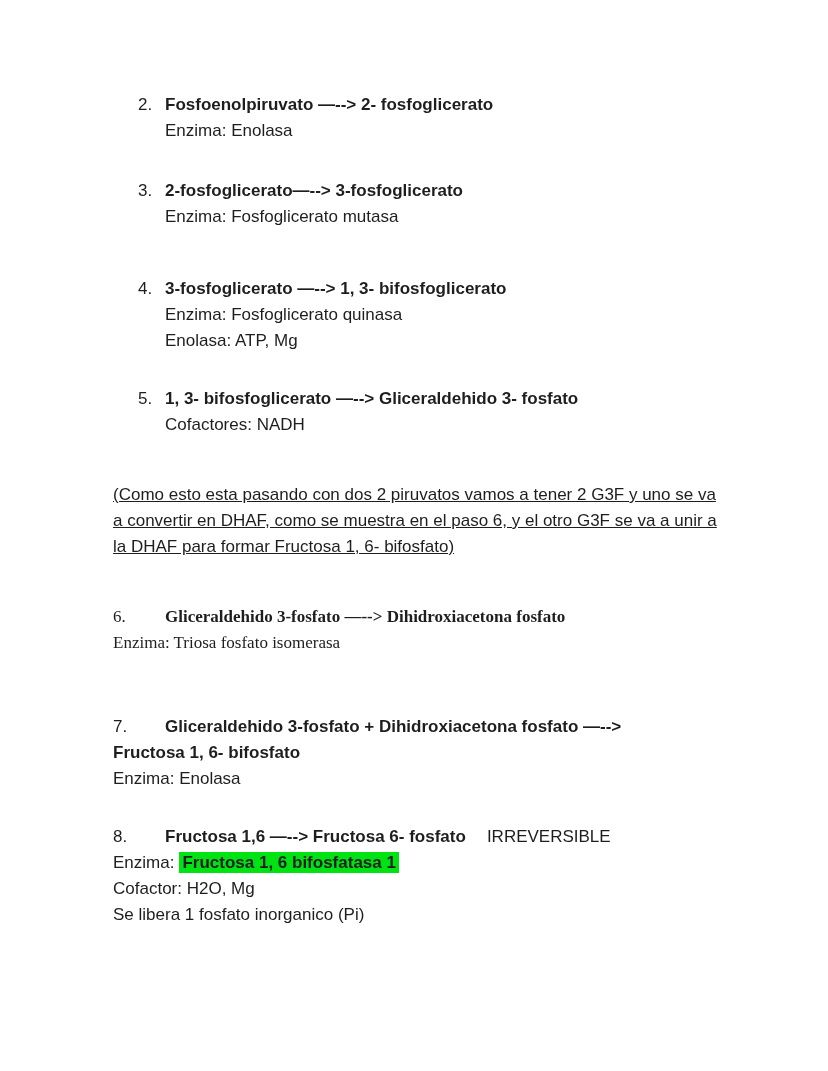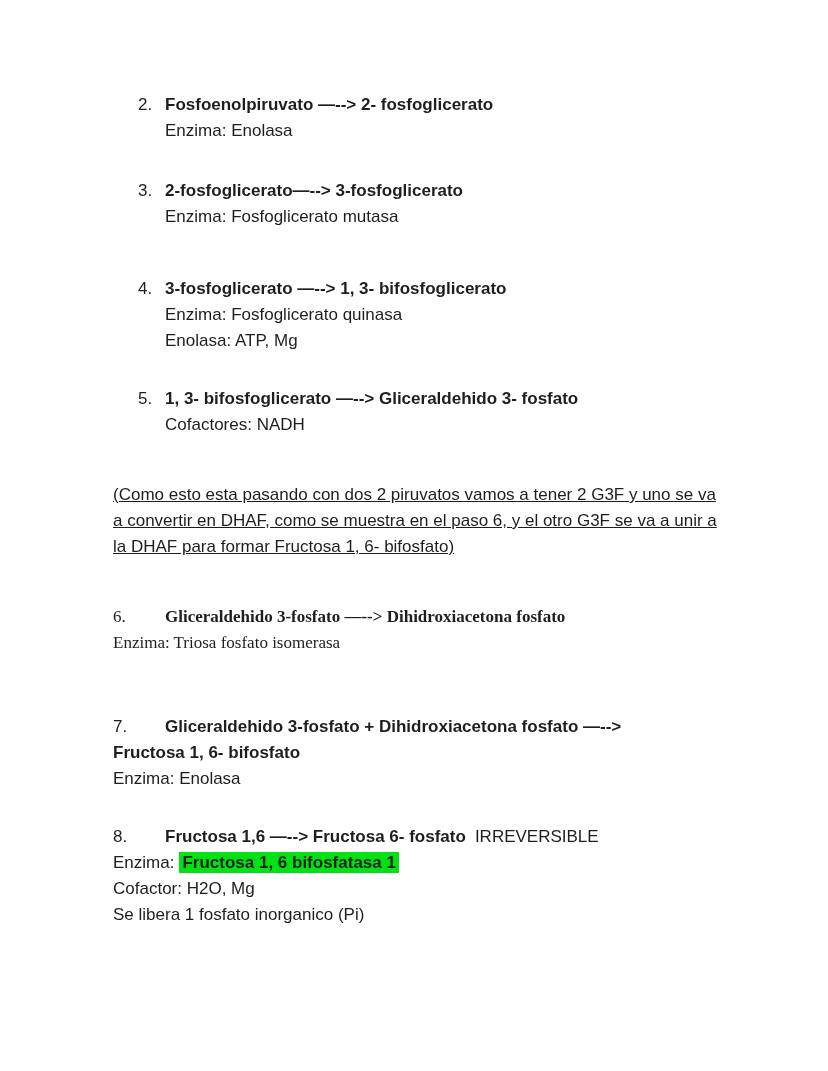--- a/index.html
+++ b/index.html
@@ -33,21 +33,21 @@
   }
   .step.indented { position: relative; padding-left: 52px; }
   .step.indented .num {
     position: absolute;
     left: 25px;
     font-weight: 400;
   }
   .num { font-weight: 400; }
   .num.tab { display: inline-block; width: 52px; }
   strong { font-weight: 700; text-align: right; }
-  .suffix { margin-left: 9px; font-weight: 400; }
+  .suffix { margin-left: 21px; font-weight: 400; }
   .enzyme-label { margin-right: 5px; text-align: center; }
   .hl {
     background: var(--highlight-color);
     padding: 1px 3px;
   }
   .note { width: 608px; text-decoration: underline; }
   .mb34 { margin-bottom: 34px; }
   .mb46 { margin-bottom: 46px; }
   .mb32 { margin-bottom: 32px; }
   .mb44 { margin-bottom: 44px; }

